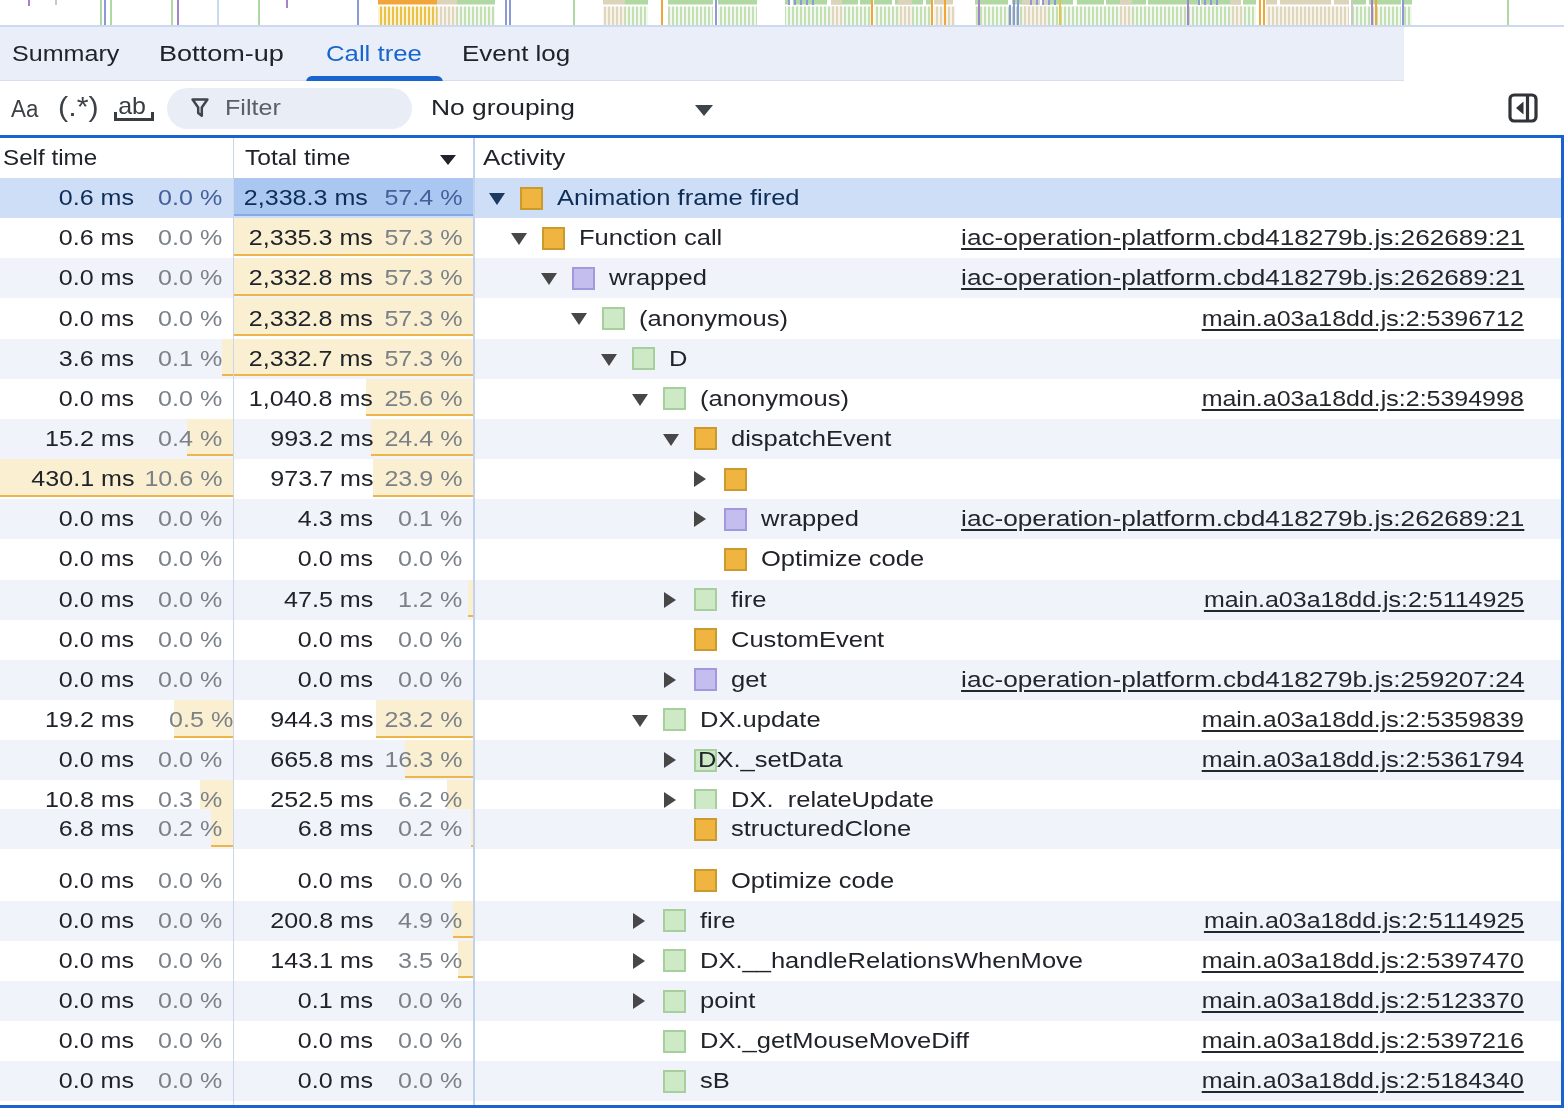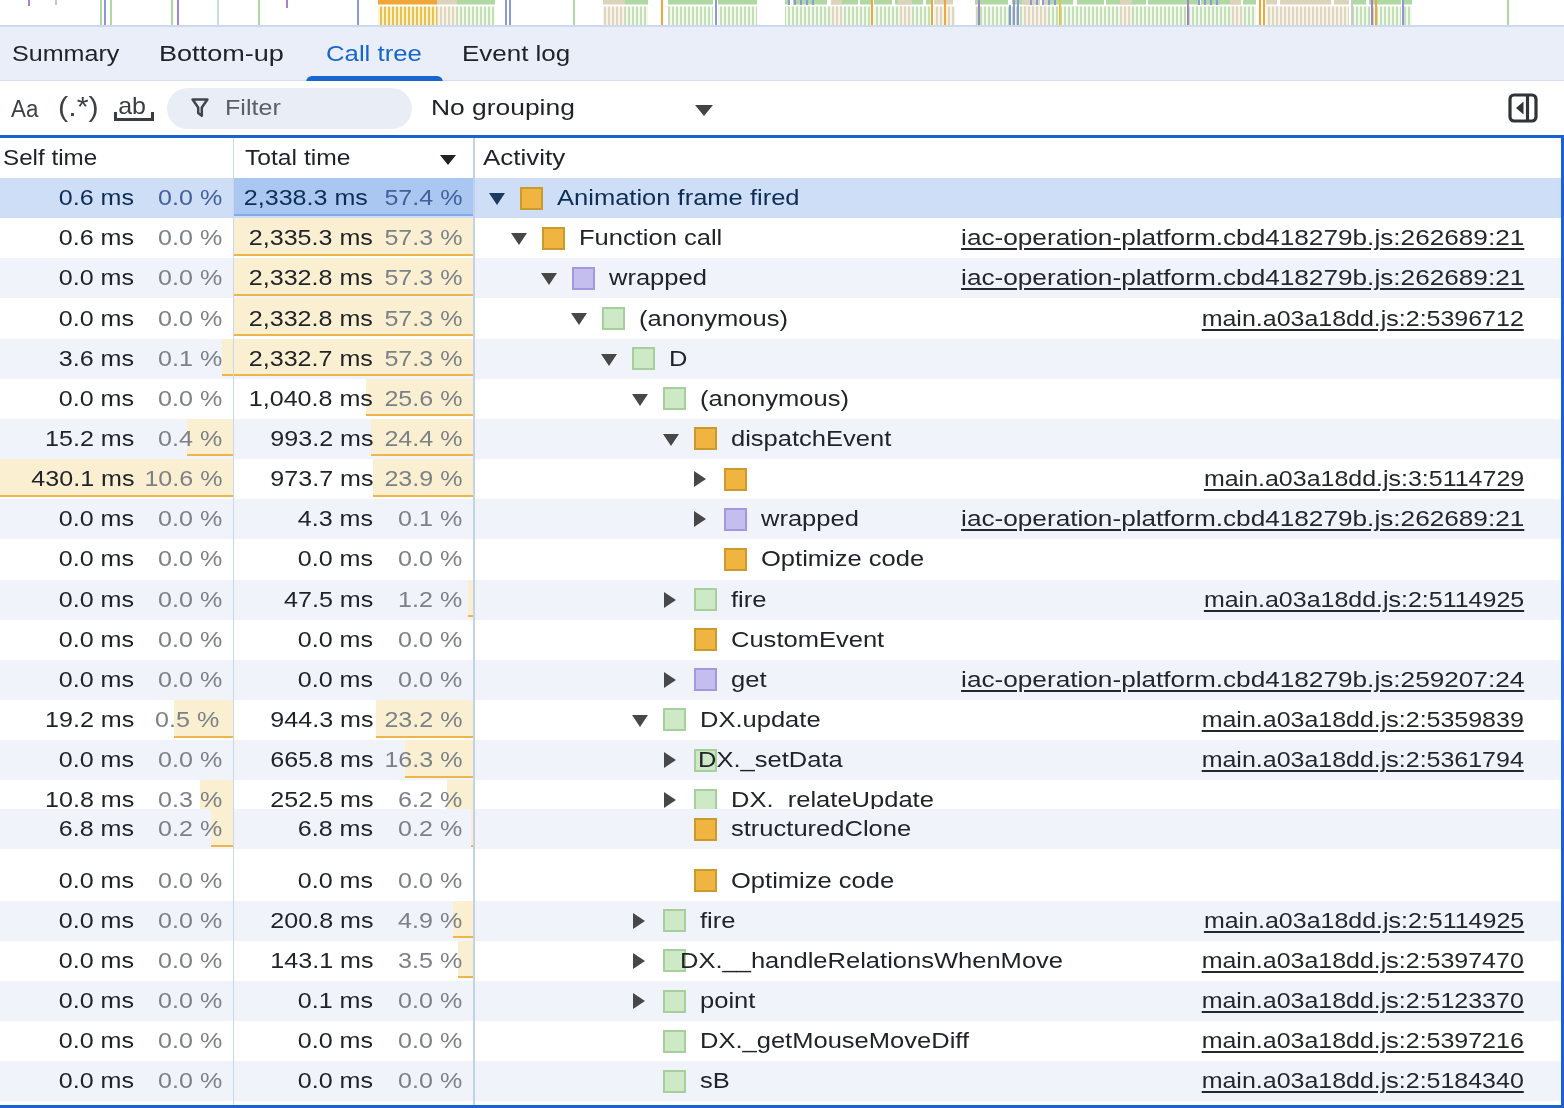--- a/index.html
+++ b/index.html
@@ -2,21 +2,21 @@
 <html><head><meta charset="utf-8">
 <style>
 html,body{margin:0;padding:0}
 body{width:1564px;height:1108px;position:relative;overflow:hidden;background:#fff;
  font-family:"Liberation Sans",sans-serif;-webkit-font-smoothing:antialiased}
 .abs{position:absolute}
 .t{display:inline-block;transform:scaleX(1.14);transform-origin:0 50%;white-space:pre}
 .tr{display:inline-block;transform:scaleX(1.14);transform-origin:100% 50%;white-space:pre}
 .strip{position:absolute;left:0;top:0;width:1564px;height:25px;background:#fff}
 .sep1{position:absolute;left:0;top:25px;width:1564px;height:2px;background:#ccd9ee}
-.tabs{position:absolute;left:0;top:27px;width:1564px;height:53px;background:#e9eef8;
+.tabs{position:absolute;left:0;top:27px;width:1404px;height:53px;background:#e9eef8;
  border-bottom:1px solid #d8dfeb}
 .tab{position:absolute;top:0;height:53px;display:flex;align-items:center;
  font-size:22px;color:#20242a}
 .tabsel{color:#1765cf}
 .underline{position:absolute;left:306px;top:76px;width:137px;height:6px;background:#1765cf;
  border-radius:6px 6px 0 0}
 .toolbar{position:absolute;left:0;top:81px;width:1564px;height:53px;background:#fff}
 .ticon{position:absolute;color:#3c4148;font-size:21px;font-weight:700}
 .pill{position:absolute;left:167px;top:7px;width:245px;height:41px;border-radius:21px;
  background:#e9eef6}
@@ -356,20 +356,23 @@
         <span class="tr">1,040.8 ms</span>
       </div>
       <div class="num pct" style="left:374px;width:88px">
         <span class="tr">25.6 %</span>
       </div>
       <div class="tri tv" style="left:632px"></div>
       <div class="swatch" style="left:663px;background:#cde9c6;border-color:#a6cf9d"></div>
       <div class="name" style="left:700px">
         <span class="t" style="transform:scaleX(1.16)">(anonymous)</span>
       </div>
+      <div class="link" style="left:900px;width:624px">
+        <span class="tr" style="transform:scaleX(1.135)">main.a03a18dd.js:2:5394998</span>
+      </div>
     </div>
     <div class="row alt" style="top:240.90px">
       <div class="fill fy" style="left:187px;top:0;width:46px;height:37.6px"></div>
       <div class="fill fy" style="left:371px;top:0;width:102px;height:37.6px"></div>
       <div class="num" style="left:0;width:134px">
         <span class="tr">15.2 ms</span>
       </div>
       <div class="num pct" style="left:135px;width:87px">
         <span class="tr">0.4 %</span>
       </div>
@@ -395,23 +398,20 @@
         <span class="tr">10.6 %</span>
       </div>
       <div class="num" style="left:243px;width:130px">
         <span class="tr">973.7 ms</span>
       </div>
       <div class="num pct" style="left:374px;width:88px">
         <span class="tr">23.9 %</span>
       </div>
       <div class="tri trt" style="left:694px"></div>
       <div class="swatch" style="left:724px;background:#f0b440;border-color:#cb9a2c"></div>
-      <div class="link" style="left:900px;width:624px">
-        <span class="tr" style="transform:scaleX(1.135)">main.a03a18dd.js:3:5114729</span>
-      </div>
     </div>
     <div class="row alt" style="top:321.20px">
       <div class="num" style="left:0;width:134px">
         <span class="tr">0.0 ms</span>
       </div>
       <div class="num pct" style="left:135px;width:87px">
         <span class="tr">0.0 %</span>
       </div>
       <div class="num" style="left:243px;width:130px">
         <span class="tr">4.3 ms</span>
@@ -508,21 +508,21 @@
       <div class="link" style="left:900px;width:624px">
         <span class="tr" style="transform:scaleX(1.19)">iac-operation-platform.cbd418279b.js:259207:24</span>
       </div>
     </div>
     <div class="row" style="top:521.95px">
       <div class="fill fy" style="left:174px;top:0;width:59px;height:37.6px"></div>
       <div class="fill fy" style="left:376px;top:0;width:97px;height:37.6px"></div>
       <div class="num" style="left:0;width:134px">
         <span class="tr">19.2 ms</span>
       </div>
-      <div class="num pct" style="left:132px;width:87px">
+      <div class="num pct" style="left:146px;width:87px">
         <span class="tr">0.5 %</span>
       </div>
       <div class="num" style="left:243px;width:130px">
         <span class="tr">944.3 ms</span>
       </div>
       <div class="num pct" style="left:374px;width:88px">
         <span class="tr">23.2 %</span>
       </div>
       <div class="tri tv" style="left:632px"></div>
       <div class="swatch" style="left:663px;background:#cde9c6;border-color:#a6cf9d"></div>
@@ -647,21 +647,21 @@
         <span class="tr">0.0 %</span>
       </div>
       <div class="num" style="left:243px;width:130px">
         <span class="tr">143.1 ms</span>
       </div>
       <div class="num pct" style="left:374px;width:88px">
         <span class="tr">3.5 %</span>
       </div>
       <div class="tri trt" style="left:633px"></div>
       <div class="swatch" style="left:663px;background:#cde9c6;border-color:#a6cf9d"></div>
-      <div class="name" style="left:680px">
+      <div class="name" style="left:700px">
         <span class="t" style="transform:scaleX(1.16)">DX.__handleRelationsWhenMove</span>
       </div>
       <div class="link" style="left:900px;width:624px">
         <span class="tr" style="transform:scaleX(1.135)">main.a03a18dd.js:2:5397470</span>
       </div>
     </div>
     <div class="row alt" style="top:803.00px">
       <div class="num" style="left:0;width:134px">
         <span class="tr">0.0 ms</span>
       </div>

